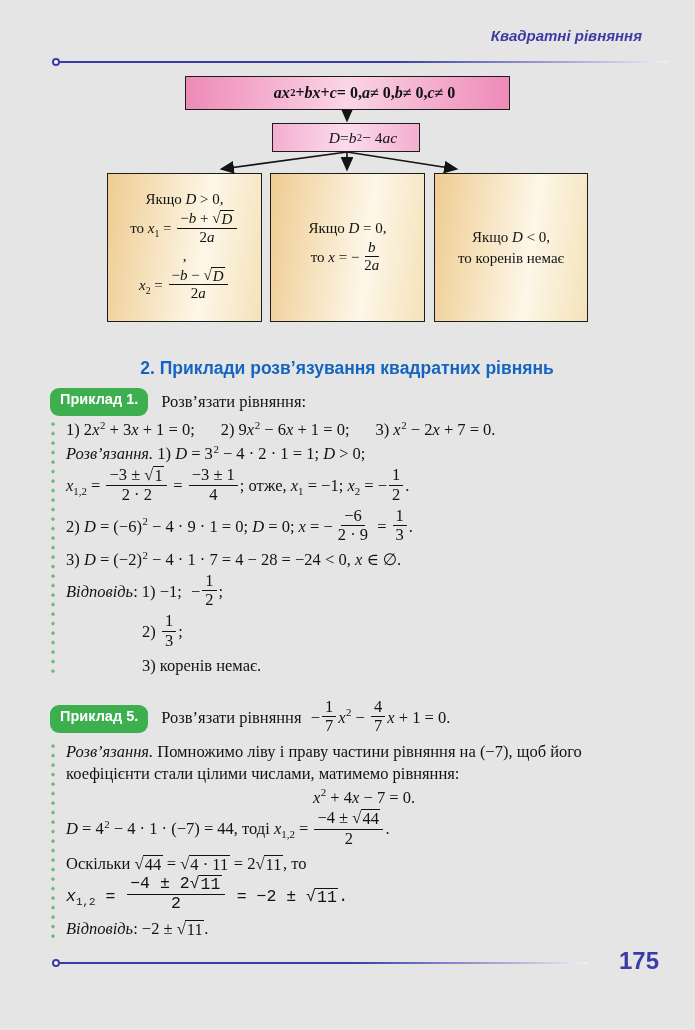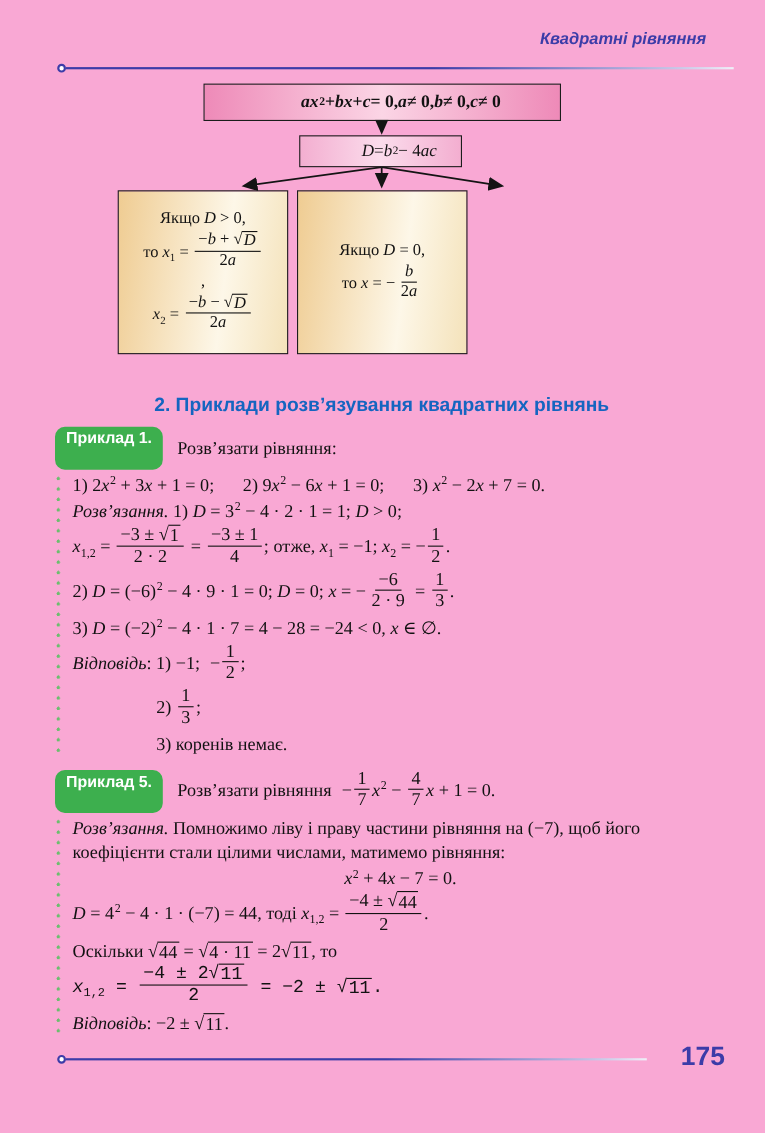--- a/index.html
+++ b/index.html
@@ -1,19 +1,19 @@
 <!DOCTYPE html>
 <html lang="uk" style="--header-purple: #3c3ca8; --heading-blue: #1565c0; --badge-green: #3daf4e; --dot-green: #6bbd6e; --pink-dark: #ee8ab8; --pink-light: #fbd5e5; --pink2-dark: #f3aed0; --pink2-light: #fbdcec; --tan-dark: #efcc92; --tan-light: #fdf7e8; --ink: #121212;"><head>
 <meta charset="utf-8">
 <title>Квадратні рівняння</title>
 <style>
   * { box-sizing: border-box; }
   html,body { margin:0; padding:0; background:#ffffff; }
   body { font-family:"Liberation Serif","DejaVu Serif",serif; color:var(--ink,#121212); }
-  .page { position:relative; width:695px; height:1030px; background:#f9a8d4; overflow:hidden; }
+  .page { position:relative; width:695px; height:1030px; background:#e5e5e5; overflow:hidden; }
 
   
   .running-head { position:absolute; top:27px; right:53px;
     font-family:"Liberation Sans","DejaVu Sans",sans-serif; font-style:italic; font-weight:700;
     font-size:15px; color:var(--header-purple,#3c3ca8); }
   .rule { position:absolute; display:flex; align-items:center; height:12px; }
   .rule .knob { width:8px; height:8px; border:2.2px solid var(--header-purple,#3c3ca8);
     border-radius:50%; background:#fff; flex:0 0 auto; }
   .rule .line { flex:1; height:2.2px;
     background:linear-gradient(90deg,var(--header-purple,#3c3ca8) 0%,var(--header-purple,#3c3ca8) 55%,#c9c9e8 92%,#efeff8 100%); }
@@ -43,21 +43,21 @@
   .section-heading { position:absolute; top:358px; left:0; width:694px; margin:0; text-align:center;
     font-family:"Liberation Sans","DejaVu Sans",sans-serif; font-weight:700; font-size:17.5px;
     color:var(--heading-blue,#1565c0); }
 
   
   .example { position:absolute; left:50px; width:612px; font-size:16.5px; }
   .ex1 { top:388px; }
   .ex2 { top:700px; }
   .ex-head { display:flex; align-items:center; gap:13px; margin-bottom:3px; }
   .badge { font-family:"Liberation Sans","DejaVu Sans",sans-serif; font-weight:700; font-size:14.5px;
-    color:#fff; background:var(--badge-green,#3daf4e); padding:3px 10px 20px; border-radius:9px;
+    color:#fff; background:var(--badge-green,#3daf4e); padding:3px 10px 9px; border-radius:9px;
     flex:0 0 auto; }
   .ex-body { position:relative; padding-left:16px; }
   .dots { position:absolute; left:1px; top:3px; bottom:2px; width:4px;
     background-image:radial-gradient(circle 1.7px at 2px 2px,var(--dot-green,#6bbd6e) 90%,transparent);
     background-size:4px 9.5px; background-repeat:repeat-y; }
   .lines .mline { margin:2.5px 0; line-height:1.32; }
 
   
   .it { font-style:italic; }
   sup.m { font-size:66%; line-height:0; vertical-align:super; margin-left:0.5px; }
@@ -116,20 +116,24 @@
             <span class="den">2<span class="it">a</span></span>
           </span></div>
       </div>
     <div class="fc-box fc-case b">
         <div class="fc-line">Якщо <span class="it">D</span> = 0,</div>
         <div class="fc-line">то <span class="it">x</span> = −<span class="frac">
             <span class="num"><span class="it">b</span></span>
             <span class="den">2<span class="it">a</span></span>
           </span></div>
       </div>
+    <div class="fc-box fc-case c">
+        <div class="fc-line">Якщо <span class="it">D</span> &lt; 0,</div>
+        <div class="fc-line">то коренів немає</div>
+      </div>
   </div>
 
   <h2 class="section-heading">2. Приклади розв’язування квадратних рівнянь</h2>
 
   <section class="example ex1">
     <div class="ex-head">
       <span class="badge">Приклад 1.</span>
       <span class="ex-task">Розв’язати рівняння:</span>
     </div>
     <div class="ex-body">

